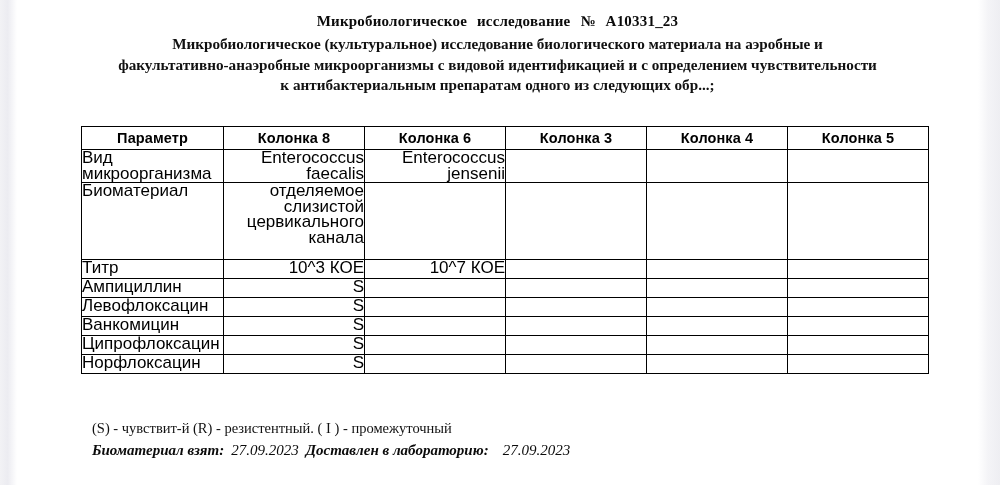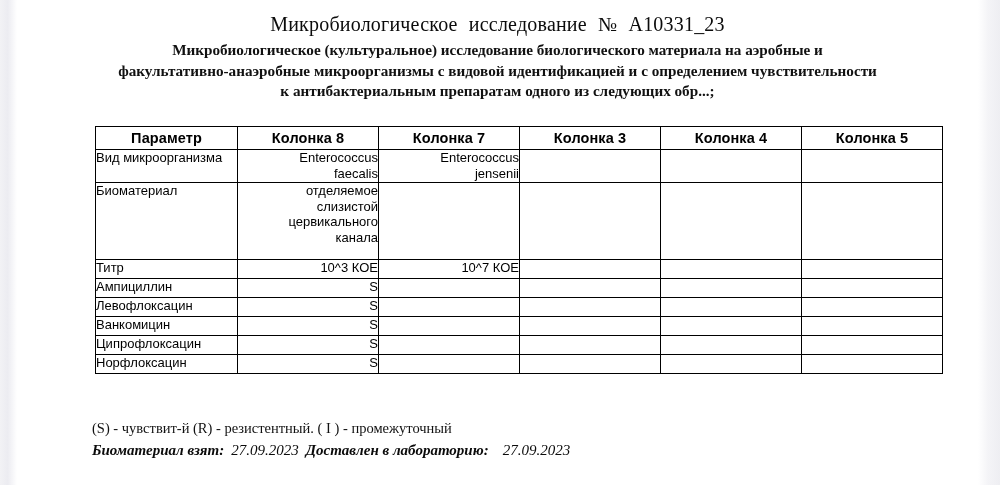--- a/index.html
+++ b/index.html
@@ -37,22 +37,22 @@
     height: 485px;
     background: #ffffff;
   }
 
   
   .doc-title {
     margin: 0;
     padding-top: 13px;
     text-align: center;
     font-family: "Liberation Serif", "DejaVu Serif", serif;
-    font-size: 20px;
-    font-weight: normal;
+    font-size: 15px;
+    font-weight: bold;
     letter-spacing: 0.2px;
     word-spacing: 6px;
     color: #0b0b0b;
     line-height: 1.15;
   }
 
   .doc-subtitle {
     margin: 4px auto 0 auto;
     width: 855px;
     text-align: center;
@@ -60,33 +60,33 @@
     font-size: 15.2px;
     font-weight: bold;
     color: #111111;
     line-height: 1.35;
   }
   .doc-subtitle span { display: block; }
 
   
   #result-table {
     position: absolute;
-    left: 78px;
+    left: 64px;
     top: 126px;
     width: 847px;
     border-collapse: collapse;
     table-layout: fixed;
     font-family: "Liberation Sans", "DejaVu Sans", sans-serif;
     background: #ffffff;
   }
   #result-table td, #result-table th {
     border: 1px solid #000000;
     padding: 0;
     vertical-align: top;
-    font-size: 13px;
+    font-size: 17px;
     color: #000000;
   }
   #result-table thead th {
     height: 22px;
     text-align: center;
     vertical-align: middle;
     font-weight: bold;
     font-size: 14.5px;
     letter-spacing: 0.1px;
   }
@@ -166,21 +166,21 @@
       <col class="col-data">
       <col class="col-data">
       <col class="col-data">
       <col class="col-data">
       <col class="col-data">
     </colgroup>
     <thead>
       <tr>
         <th>Параметр</th>
         <th>Колонка 8</th>
-        <th>Колонка 7</th>
+        <th>Колонка 6</th>
         <th>Колонка 3</th>
         <th>Колонка 4</th>
         <th>Колонка 5</th>
       </tr>
     </thead>
     <tbody>
 
       <tr class="row-species">
         <td class="param-cell">
           <span class="line">Вид</span>

